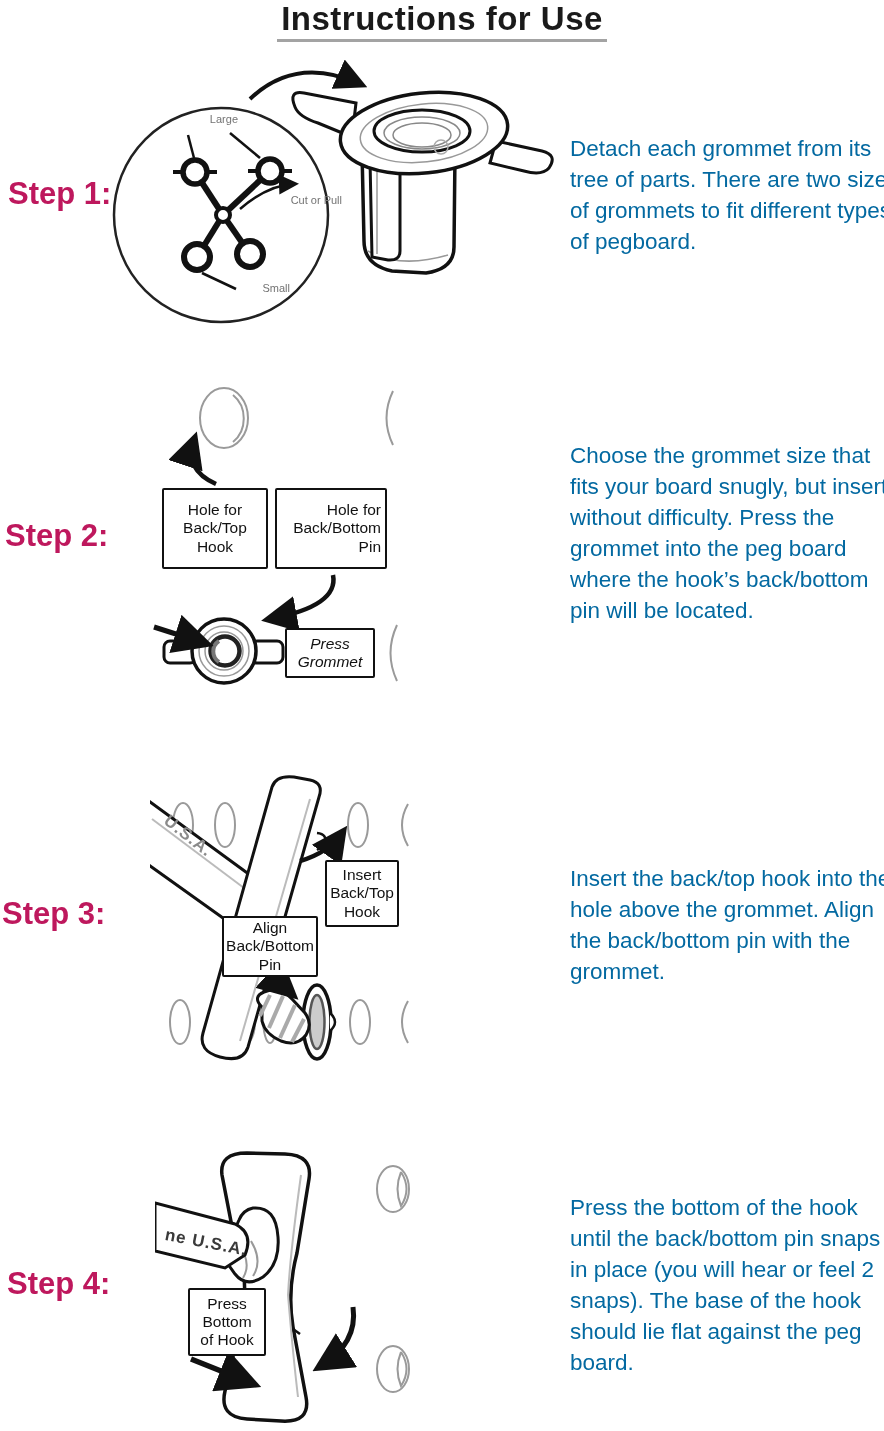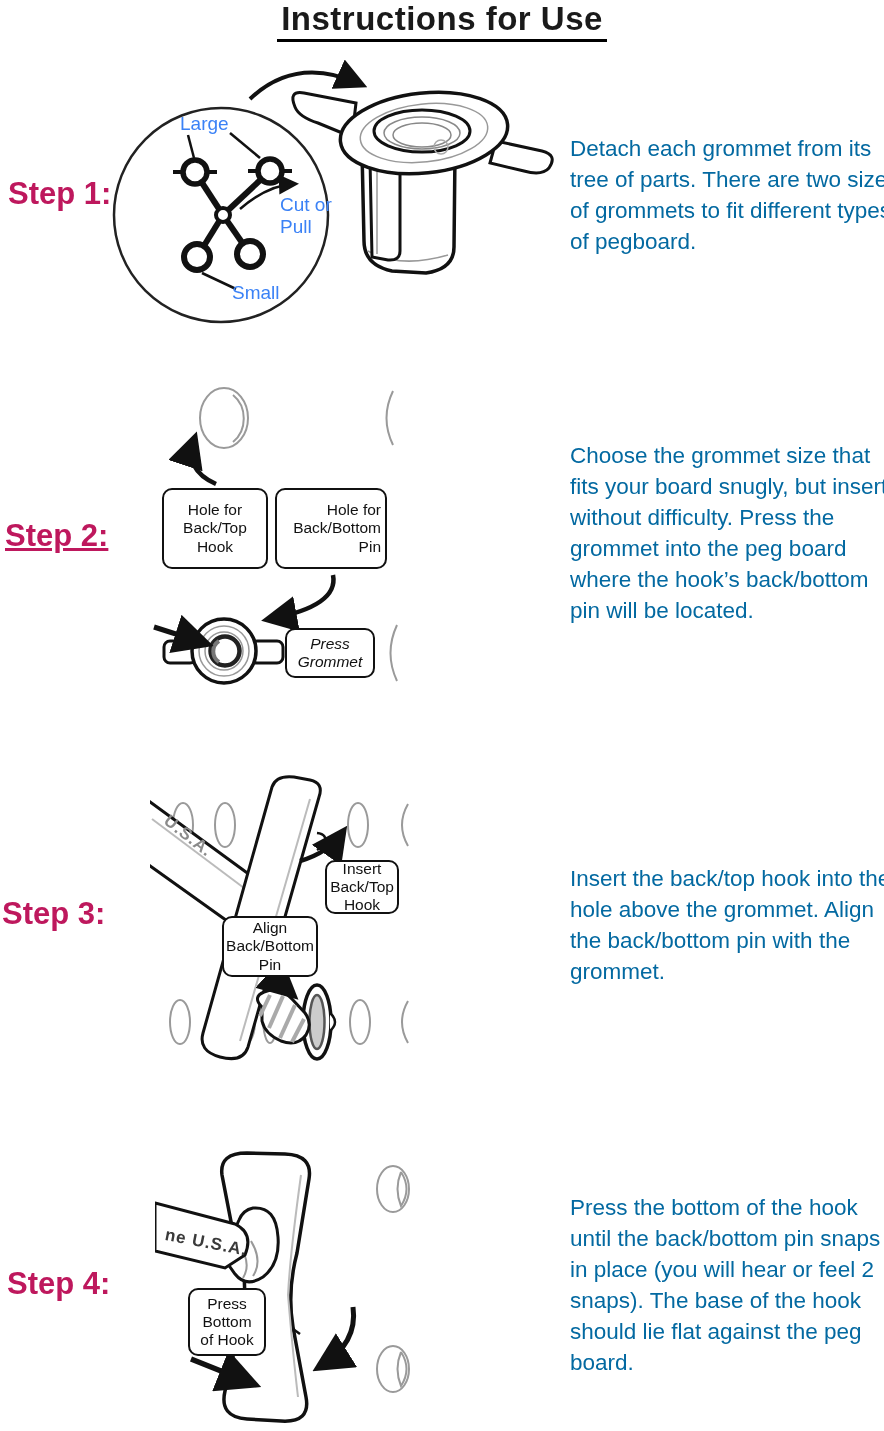--- a/index.html
+++ b/index.html
@@ -3,33 +3,33 @@
 <meta charset="utf-8">
 <style>
   html,body { margin:0; padding:0; background:#ffffff; }
   .page {
     position:relative; width:884px; height:1431px; background:#fff;
     font-family:"Liberation Sans", sans-serif; color:#1a1a1a; overflow:hidden;
   }
   .title-wrap { position:absolute; top:0; left:0; width:884px; text-align:center; }
   .title {
     display:inline-block; font-size:33px; font-weight:bold; letter-spacing:.5px;
-    border-bottom:3px solid #000000; padding:0 4px 1px 4px;
+    border-bottom:3px solid #a3a3a3; padding:0 4px 1px 4px;
   }
   .step-label { position:absolute; font-size:31px; font-weight:bold; color:#be185d; }
   .step-text  { position:absolute; left:554px; width:330px; font-size:22.5px; line-height:31px; color:#0369a1;margin-left:16px; }
   .illus { position:absolute; }
   .illus svg { position:absolute; left:0; top:0; }
   .callout {
     position:absolute; box-sizing:border-box; background:#fff;
-    border:2.5px solid #111; border-radius:10px;
+    border:2.5px solid #111; border-radius:2px;
     display:flex; align-items:center; justify-content:center; text-align:center;
     font-size:15.5px; line-height:1.17; color:#111; padding:20px 4px;
   }
-  .freelabel { position:absolute; font-size:19px; color:#3b82f6; text-align:left; line-height:1.15; }
+  .freelabel { position:absolute; font-size:11px; color:#737373; text-align:right; line-height:1.15; }
   .brand {
     position:absolute; font-size:17px; font-weight:bold; letter-spacing:1px;
     white-space:nowrap; transform-origin:left top;
   }
   .brand.gray { color:#8a8a8a; }
   .brand.dark { color:#3a3a3a; }
 </style>
 </head>
 <body>
 
@@ -87,21 +87,21 @@
 
       <path d="M150 44 Q 196 0 260 29" fill="none" stroke="#111" stroke-width="4" marker-end="url(#ah1)"></path>
     </svg>
     <div class="freelabel" style="left:80px; top:58px; width:58px;">Large</div>
     <div class="freelabel" style="left:180px; top:139px; width:62px;">Cut or Pull</div>
     <div class="freelabel" style="left:132px; top:227px; width:58px;">Small</div>
   </div>
 
   <div class="step-text" style="top:133px;">Detach each grommet from its tree of parts. There are two sizes of grommets to fit different types of pegboard.</div>
 
-  <div class="step-label" style="left:5px; top:518px;text-decoration:underline;">Step 2:</div>
+  <div class="step-label" style="left:5px; top:518px;">Step 2:</div>
 
   <div class="illus" style="left:140px; top:370px; width:322px; height:342px;">
     <svg width="322" height="342" viewBox="0 0 322 342">
       <defs>
         <marker id="ah2" markerWidth="8" markerHeight="8" refX="6" refY="4" orient="auto">
           <path d="M0,0 L8,4 L0,8 Z" fill="#111"></path>
         </marker>
       </defs>
 
       <g stroke="#9a9a9a" fill="#fff" stroke-width="2">
@@ -173,21 +173,21 @@
         <path d="M120 220 L 110 241" stroke="#aaa" stroke-width="4" fill="none"></path>
         <path d="M133 221 L 119 253" stroke="#aaa" stroke-width="4" fill="none"></path>
         <path d="M145 230 L 130 263" stroke="#aaa" stroke-width="4" fill="none"></path>
         <path d="M154 244 L 142 267" stroke="#aaa" stroke-width="4" fill="none"></path>
       </g>
 
       <path d="M150 86 Q 178 78 192 58" fill="none" stroke="#111" stroke-width="4.5" marker-end="url(#ah3)"></path>
       <path d="M112 192 L 141 218" fill="none" stroke="#111" stroke-width="5" marker-end="url(#ah3)"></path>
     </svg>
     <div class="brand gray" style="left:22px; top:36px; transform:rotate(38deg);">U.S.A.</div>
-    <div class="callout" style="left:175px; top:85px; width:74px; height:54px;">Insert Back/Top Hook</div>
+    <div class="callout" style="left:175px; top:85px; width:74px; height:67px;">Insert Back/Top Hook</div>
     <div class="callout" style="left:72px; top:141px; width:96px; height:61px;">Align Back/Bottom Pin</div>
   </div>
 
   <div class="step-text" style="top:863px;">Insert the back/top hook into the hole above the grommet. Align the back/bottom pin with the grommet.</div>
 
   <div class="step-label" style="left:7px; top:1266px;">Step 4:</div>
 
   <div class="illus" style="left:155px; top:1145px; width:302px; height:286px;">
     <svg width="302" height="286" viewBox="0 0 302 286">
       <defs>

